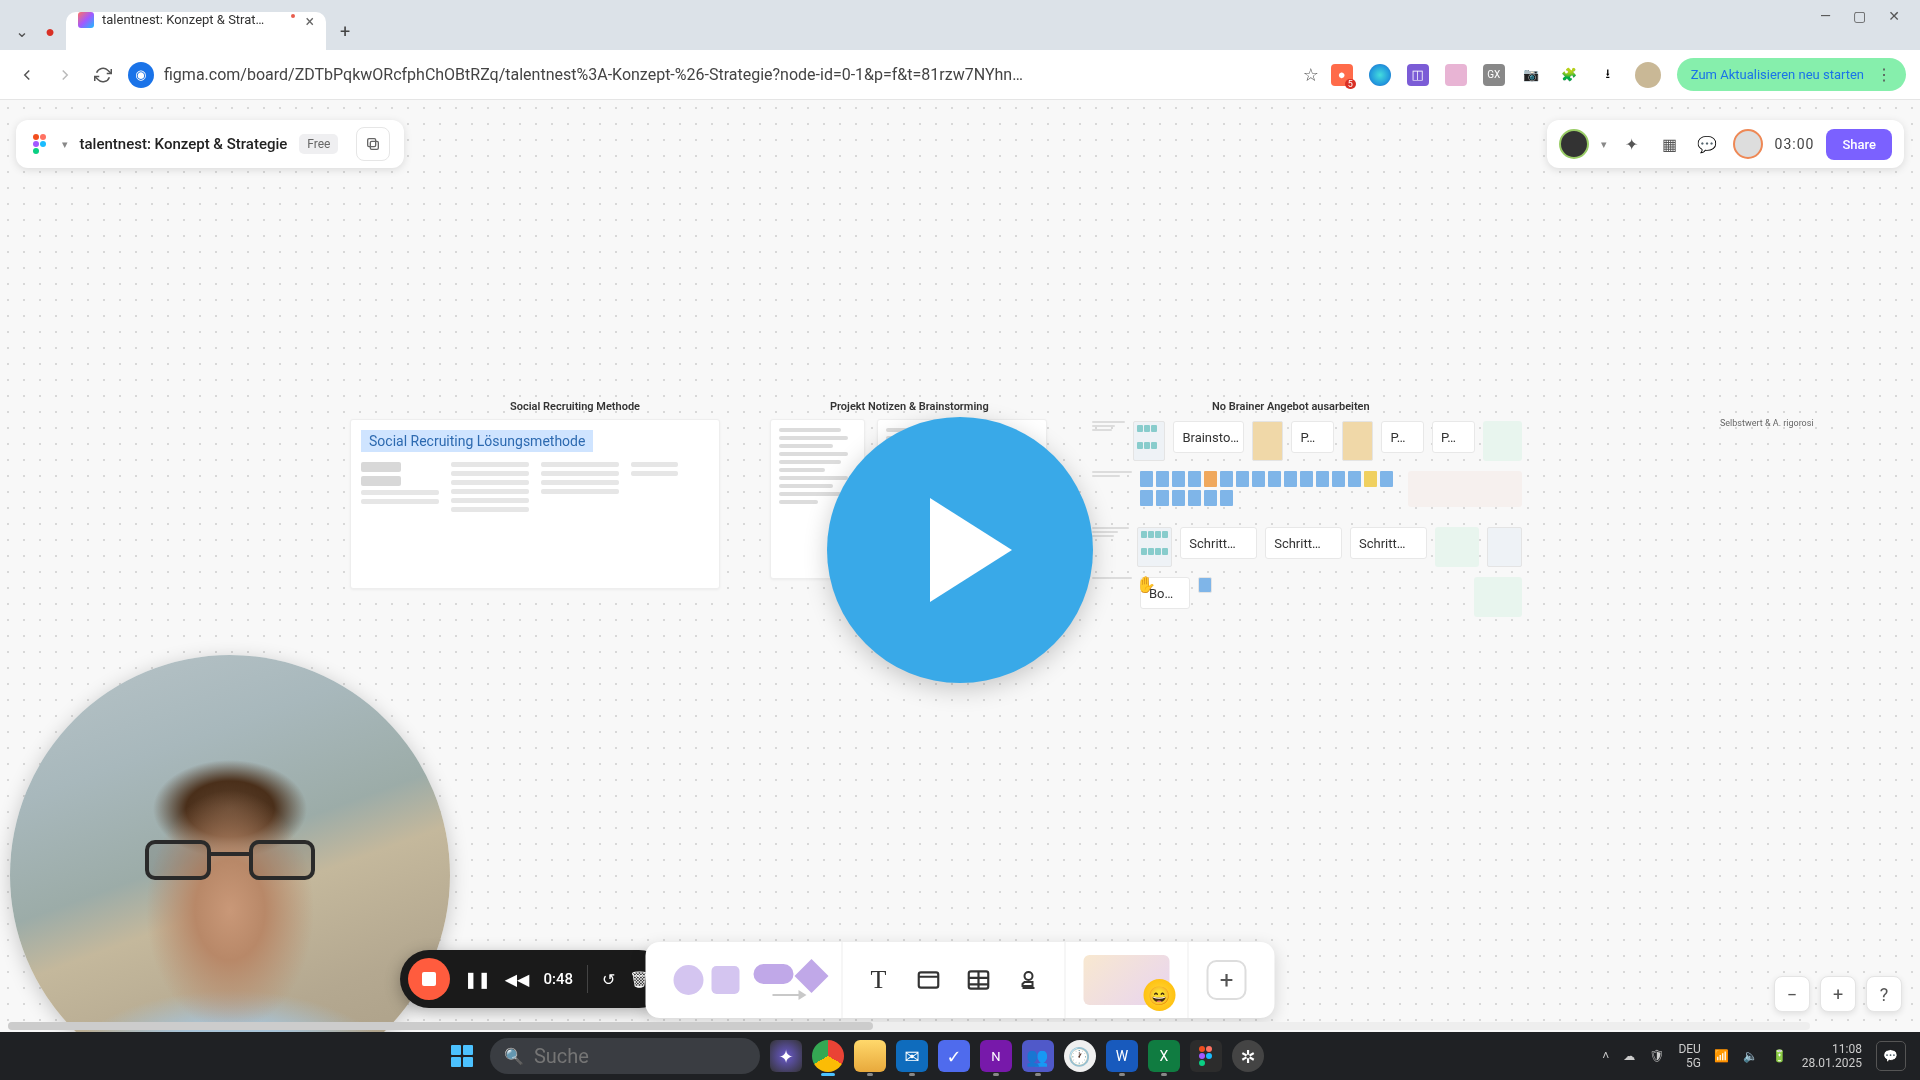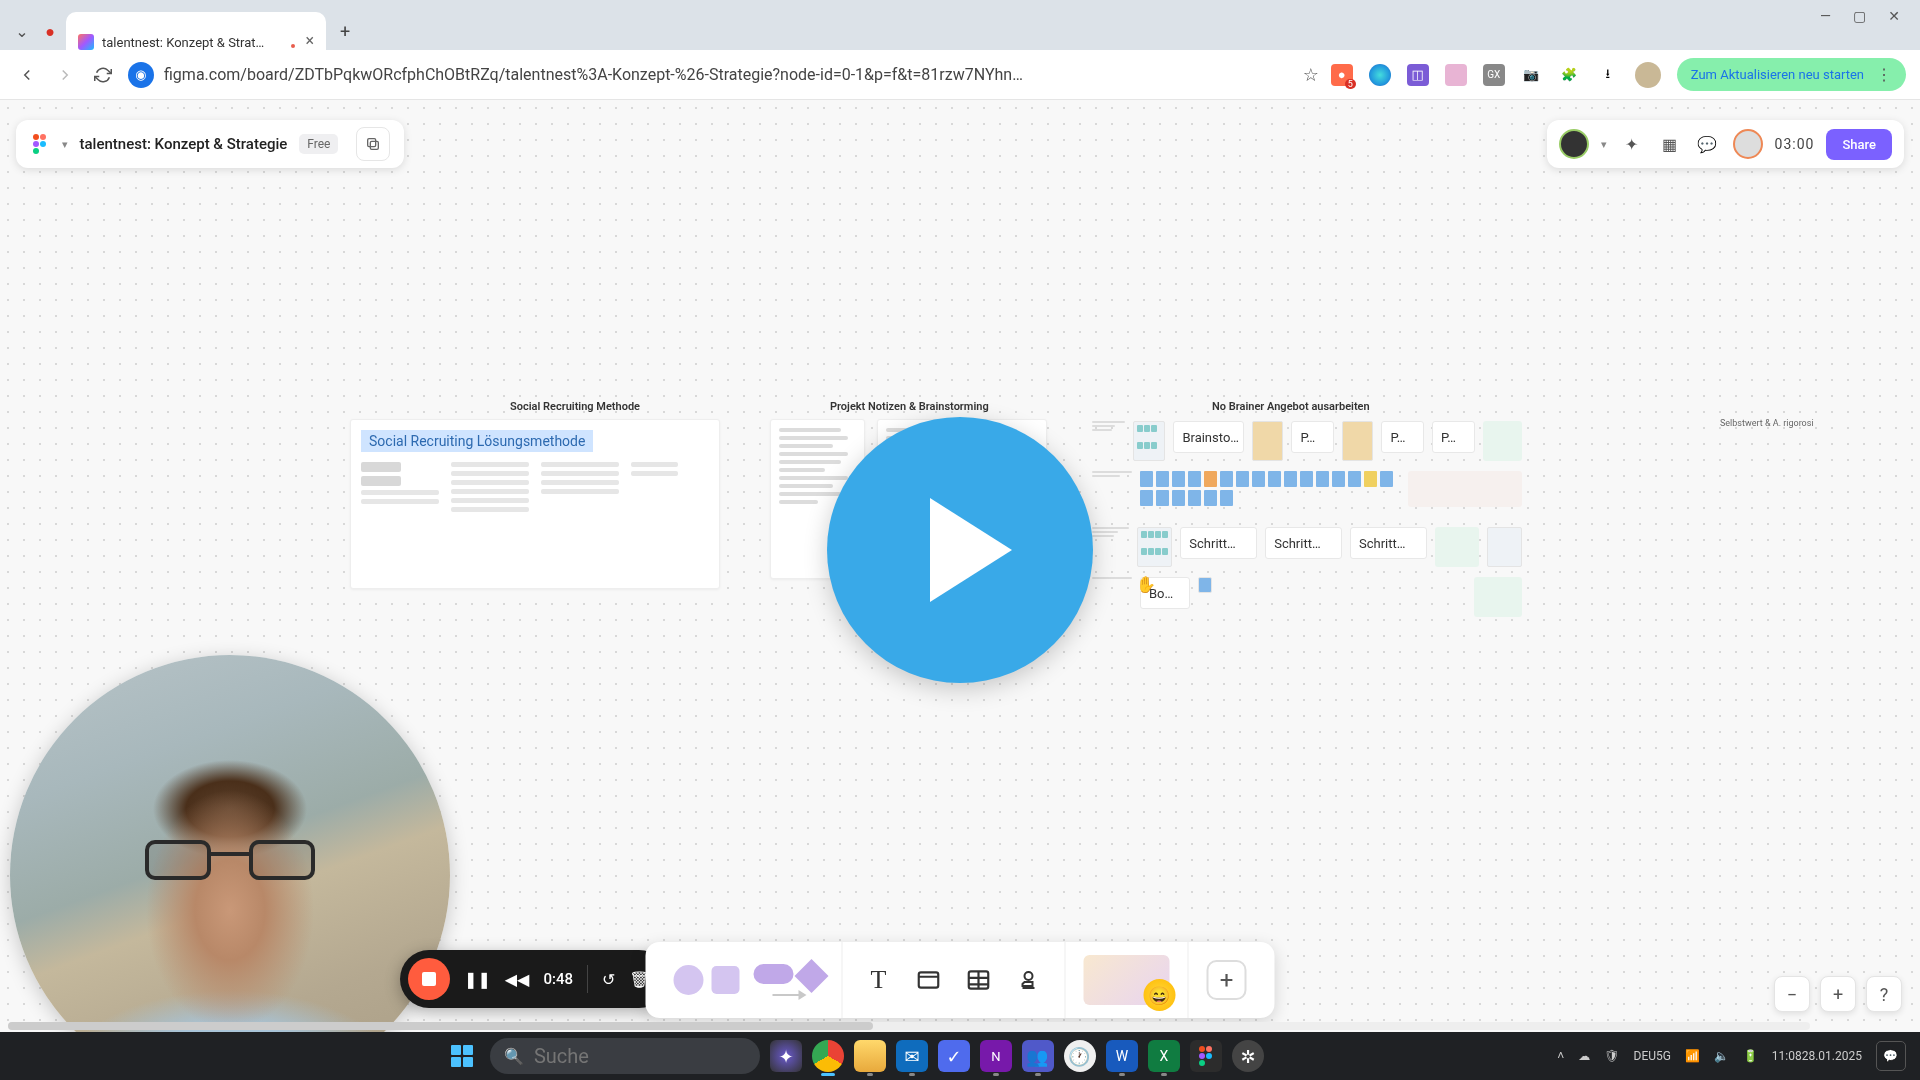--- a/index.html
+++ b/index.html
@@ -2,21 +2,21 @@
 <html><head>
 <meta charset="utf-8">
 <style>
 * { margin:0; padding:0; box-sizing:border-box; font-family:-apple-system,BlinkMacSystemFont,"Segoe UI",Roboto,sans-serif; }
 body { width:1920px; height:1080px; overflow:hidden; background:#1a1a1a; position:relative; }
 
 
 .browser-chrome { background:#dce2e8; height:50px; display:flex; align-items:flex-end; padding-left:10px; }
 .tab-area { display:flex; align-items:center; height:38px; gap:4px; }
 .tab-btn { width:24px; height:24px; border-radius:50%; display:flex; align-items:center; justify-content:center; color:#555; cursor:pointer; }
-.tab { background:#fff; border-radius:10px 10px 0 0; height:38px; display:flex; align-items:flex-end; padding:0 12px; gap:8px; min-width:260px; position:relative; }
+.tab { background:#fff; border-radius:10px 10px 0 0; height:38px; display:flex; align-items:flex-start; padding:0 12px; gap:8px; min-width:260px; position:relative; }
 .tab .favicon { width:16px; height:16px; background:linear-gradient(135deg,#ff7262,#a259ff,#1abcfe); border-radius:3px; }
 .tab .tab-title { font-size:13px; color:#333; flex:1; white-space:nowrap; overflow:hidden; text-overflow:ellipsis; }
 .tab .dot { width:8px; height:8px; background:#e85d4d; border-radius:50%; border:2px solid #fff; }
 .tab .close { color:#666; font-size:16px; cursor:pointer; }
 .new-tab { width:30px; height:30px; display:flex; align-items:center; justify-content:center; color:#444; cursor:pointer; font-size:18px; }
 .window-controls { position:absolute; right:0; top:8px; display:flex; gap:22px; padding-right:20px; }
 .window-controls span { color:#555; cursor:pointer; font-size:14px; }
 
 
 .address-row { background:#fff; height:50px; display:flex; align-items:center; padding:0 14px; gap:12px; border-bottom:1px solid #e5e5e5; }
@@ -163,21 +163,21 @@
 .t-todo{ background:#4f6bed; color:#fff; }
 .t-onenote{ background:#7719aa; color:#fff; font-size:13px; }
 .t-teams{ background:#5059c9; color:#fff; }
 .t-clock{ background:#f0f0f0; color:#333; border-radius:50%; }
 .t-word{ background:#185abd; color:#fff; font-size:14px; }
 .t-excel{ background:#107c41; color:#fff; font-size:14px; }
 .t-fig{ background:#2c2c2c; }
 .t-gpt{ background:#444; color:#fff; border-radius:50%; }
 .tray { display:flex; align-items:center; gap:14px; color:#ccc; font-size:12px; }
 .tray .t-item { cursor:pointer; }
-.tray .col2 { display:flex; flex-direction:row; align-items:flex-end; line-height:1.2; }
+.tray .col2 { display:flex; flex-direction:column; align-items:flex-end; line-height:1.2; }
 .notif { width:30px; height:30px; border:1px solid #555; border-radius:5px; display:flex; align-items:center; justify-content:center; cursor:pointer; }
 
 
 .h-scroll { position:absolute; bottom:2px; left:8px; right:110px; height:8px; background:#eee; border-radius:4px; }
 .h-scroll .thumb-bar { position:absolute; left:0; width:48%; height:100%; background:#ccc; border-radius:4px; }
 </style>
 </head>
 <body>
 
 <div class="browser-chrome">

